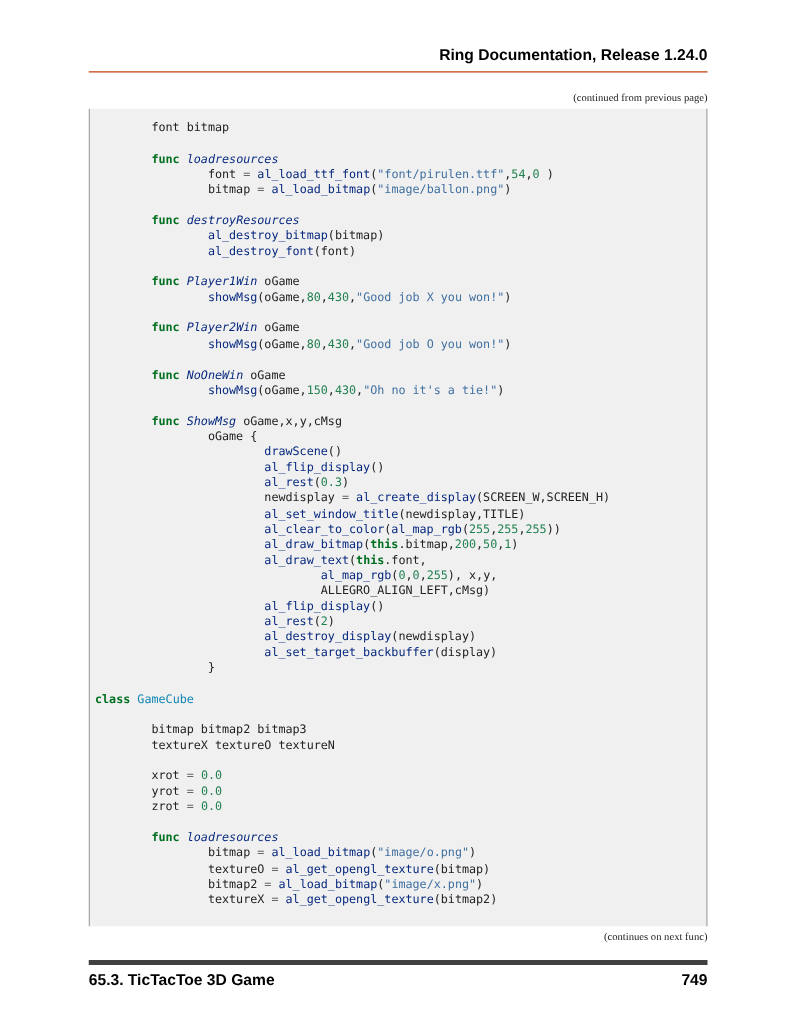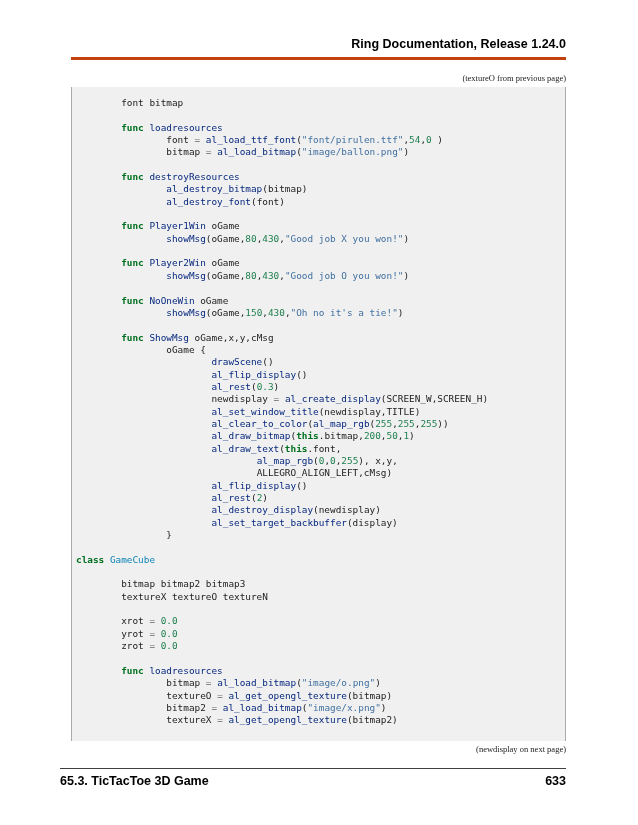--- a/index.html
+++ b/index.html
@@ -1,45 +1,45 @@
 <!DOCTYPE html>
 <html><head>
 <meta charset="utf-8">
 <style>
   html, body { margin: 0; padding: 0; background: #ffffff; }
   body { width: 638px; height: 825px; position: relative; overflow: hidden; font-family: "Liberation Sans", sans-serif; color: #000; }
-  .header { position: absolute; left: 71px; right: 72px; top: 31px; height: 26px; border-bottom: 3px solid #c2410c; }
+  .header { position: absolute; left: 71px; right: 72px; top: 31px; height: 26px; border-bottom: 1px solid #c2410c; }
   .header-title { position: absolute; right: 0; top: 6px; font-size: 12.5px; font-weight: bold; }
   .cont-top { position: absolute; right: 72px; top: 73px; font-family: "Liberation Serif", serif; font-size: 8.5px; color: #222; }
   .code { position: absolute; left: 71px; top: 87px; width: 495px; height: 654px; background: #f0f0f0; border-left: 1px solid #aaa; border-right: 1px solid #aaa; box-sizing: border-box; }
   .code pre { margin: 0; padding: 10px 0 0 4px; font-family: "DejaVu Sans Mono", monospace; font-size: 9.4px; line-height: 12.35px; color: #222; white-space: pre; tab-size: 8; }
   .line { display: block; height: 12.35px; }
   .kw { color: #007020; font-weight: bold; text-align: center; }
-  .nf { color: #06287e; }
+  .nf { color: #06287e; font-style: italic; }
   .nc { color: #0e84b5; font-weight: normal; }
   .fn { color: #06287e; text-align: right; }
   .s { color: #4070a0; }
   .n { color: #208050; }
   .o { color: #666666; }
   .cont-bottom { position: absolute; right: 72px; top: 744px; font-family: "Liberation Serif", serif; font-size: 8.5px; color: #222; }
-  .footer { position: absolute; left: 60px; right: 72px; top: 768px; border-top: 1px solid #404040; text-align: center; }
+  .footer { position: absolute; left: 71px; right: 72px; top: 768px; border-top: 4px solid #404040; text-align: center; }
   .footer-left { position: absolute; left: 0; top: 5px; font-size: 12.5px; font-weight: bold; }
   .footer-right { position: absolute; right: 0; top: 5px; font-size: 12.5px; font-weight: bold; }
 </style>
 </head>
 <body>
 
 <div class="header">
   <span class="header-title">Ring Documentation, Release 1.24.0</span>
 </div>
 
-<div class="cont-top">(textureO from previous page)</div>
+<div class="cont-top">(continued from previous page)</div>
 
 <div class="code">
   <pre id="code-pre"><span class="line"><span>	font bitmap</span></span><span class="line"> </span><span class="line"><span>	</span><span class="kw">func</span><span> </span><span class="nf">loadresources</span></span><span class="line"><span>		font </span><span class="o">=</span><span> </span><span class="fn">al_load_ttf_font</span><span>(</span><span class="s">"font/pirulen.ttf"</span><span>,</span><span class="n">54</span><span>,</span><span class="n">0</span><span> )</span></span><span class="line"><span>		bitmap </span><span class="o">=</span><span> </span><span class="fn">al_load_bitmap</span><span>(</span><span class="s">"image/ballon.png"</span><span>)</span></span><span class="line"> </span><span class="line"><span>	</span><span class="kw">func</span><span> </span><span class="nf">destroyResources</span></span><span class="line"><span>		</span><span class="fn">al_destroy_bitmap</span><span>(bitmap)</span></span><span class="line"><span>		</span><span class="fn">al_destroy_font</span><span>(font)</span></span><span class="line"> </span><span class="line"><span>	</span><span class="kw">func</span><span> </span><span class="nf">Player1Win</span><span> oGame</span></span><span class="line"><span>		</span><span class="fn">showMsg</span><span>(oGame,</span><span class="n">80</span><span>,</span><span class="n">430</span><span>,</span><span class="s">"Good job X you won!"</span><span>)</span></span><span class="line"> </span><span class="line"><span>	</span><span class="kw">func</span><span> </span><span class="nf">Player2Win</span><span> oGame</span></span><span class="line"><span>		</span><span class="fn">showMsg</span><span>(oGame,</span><span class="n">80</span><span>,</span><span class="n">430</span><span>,</span><span class="s">"Good job O you won!"</span><span>)</span></span><span class="line"> </span><span class="line"><span>	</span><span class="kw">func</span><span> </span><span class="nf">NoOneWin</span><span> oGame</span></span><span class="line"><span>		</span><span class="fn">showMsg</span><span>(oGame,</span><span class="n">150</span><span>,</span><span class="n">430</span><span>,</span><span class="s">"Oh no it's a tie!"</span><span>)</span></span><span class="line"> </span><span class="line"><span>	</span><span class="kw">func</span><span> </span><span class="nf">ShowMsg</span><span> oGame,x,y,cMsg</span></span><span class="line"><span>		oGame {</span></span><span class="line"><span>			</span><span class="fn">drawScene</span><span>()</span></span><span class="line"><span>			</span><span class="fn">al_flip_display</span><span>()</span></span><span class="line"><span>			</span><span class="fn">al_rest</span><span>(</span><span class="n">0.3</span><span>)</span></span><span class="line"><span>			newdisplay </span><span class="o">=</span><span> </span><span class="fn">al_create_display</span><span>(SCREEN_W,SCREEN_H)</span></span><span class="line"><span>			</span><span class="fn">al_set_window_title</span><span>(newdisplay,TITLE)</span></span><span class="line"><span>			</span><span class="fn">al_clear_to_color</span><span>(</span><span class="fn">al_map_rgb</span><span>(</span><span class="n">255</span><span>,</span><span class="n">255</span><span>,</span><span class="n">255</span><span>))</span></span><span class="line"><span>			</span><span class="fn">al_draw_bitmap</span><span>(</span><span class="kw">this</span><span>.bitmap,</span><span class="n">200</span><span>,</span><span class="n">50</span><span>,</span><span class="n">1</span><span>)</span></span><span class="line"><span>			</span><span class="fn">al_draw_text</span><span>(</span><span class="kw">this</span><span>.font,</span></span><span class="line"><span>				</span><span class="fn">al_map_rgb</span><span>(</span><span class="n">0</span><span>,</span><span class="n">0</span><span>,</span><span class="n">255</span><span>), x,y,</span></span><span class="line"><span>				ALLEGRO_ALIGN_LEFT,cMsg)</span></span><span class="line"><span>			</span><span class="fn">al_flip_display</span><span>()</span></span><span class="line"><span>			</span><span class="fn">al_rest</span><span>(</span><span class="n">2</span><span>)</span></span><span class="line"><span>			</span><span class="fn">al_destroy_display</span><span>(newdisplay)</span></span><span class="line"><span>			</span><span class="fn">al_set_target_backbuffer</span><span>(display)</span></span><span class="line"><span>		}</span></span><span class="line"> </span><span class="line"><span class="kw">class</span><span> </span><span class="nc">GameCube</span></span><span class="line"> </span><span class="line"><span>	bitmap bitmap2 bitmap3</span></span><span class="line"><span>	textureX textureO textureN</span></span><span class="line"> </span><span class="line"><span>	xrot </span><span class="o">=</span><span> </span><span class="n">0.0</span></span><span class="line"><span>	yrot </span><span class="o">=</span><span> </span><span class="n">0.0</span></span><span class="line"><span>	zrot </span><span class="o">=</span><span> </span><span class="n">0.0</span></span><span class="line"> </span><span class="line"><span>	</span><span class="kw">func</span><span> </span><span class="nf">loadresources</span></span><span class="line"><span>		bitmap </span><span class="o">=</span><span> </span><span class="fn">al_load_bitmap</span><span>(</span><span class="s">"image/o.png"</span><span>)</span></span><span class="line"><span>		textureO </span><span class="o">=</span><span> </span><span class="fn">al_get_opengl_texture</span><span>(bitmap)</span></span><span class="line"><span>		bitmap2 </span><span class="o">=</span><span> </span><span class="fn">al_load_bitmap</span><span>(</span><span class="s">"image/x.png"</span><span>)</span></span><span class="line"><span>		textureX </span><span class="o">=</span><span> </span><span class="fn">al_get_opengl_texture</span><span>(bitmap2)</span></span></pre>
 </div>
 
-<div class="cont-bottom">(newdisplay on next page)</div>
+<div class="cont-bottom">(continues on next func)</div>
 
 <div class="footer">
   <span class="footer-left">65.3.  TicTacToe 3D Game</span>
-  <span class="footer-right">633</span>
+  <span class="footer-right">749</span>
 </div>
 
 </body></html>

